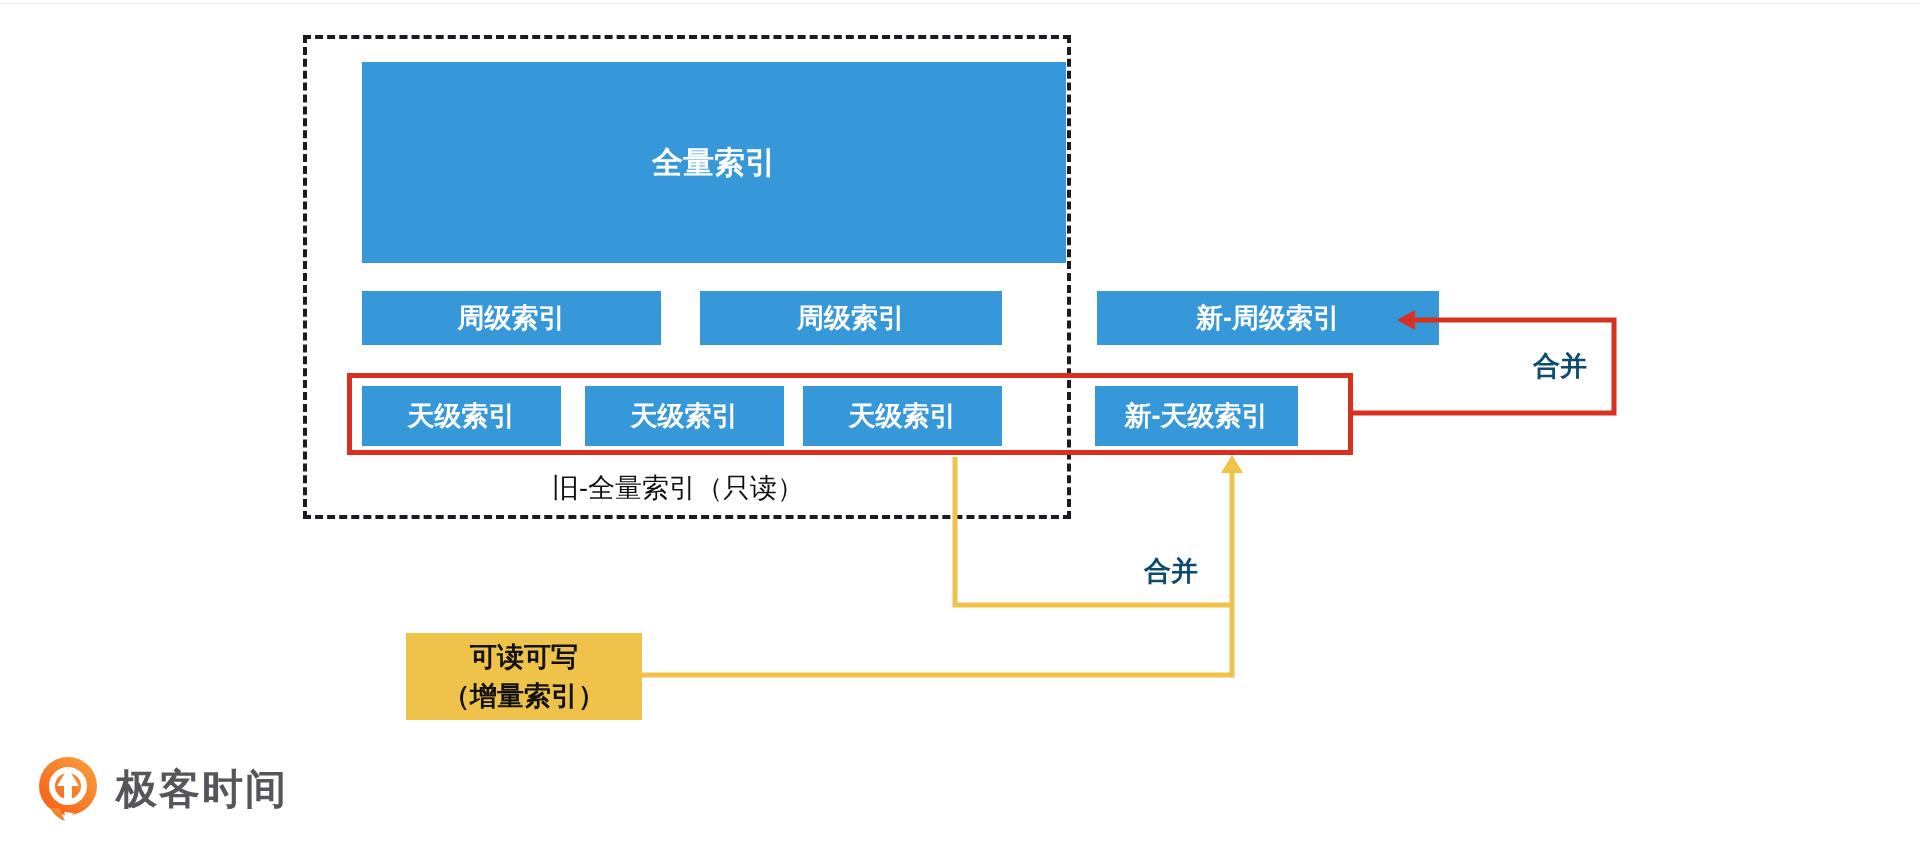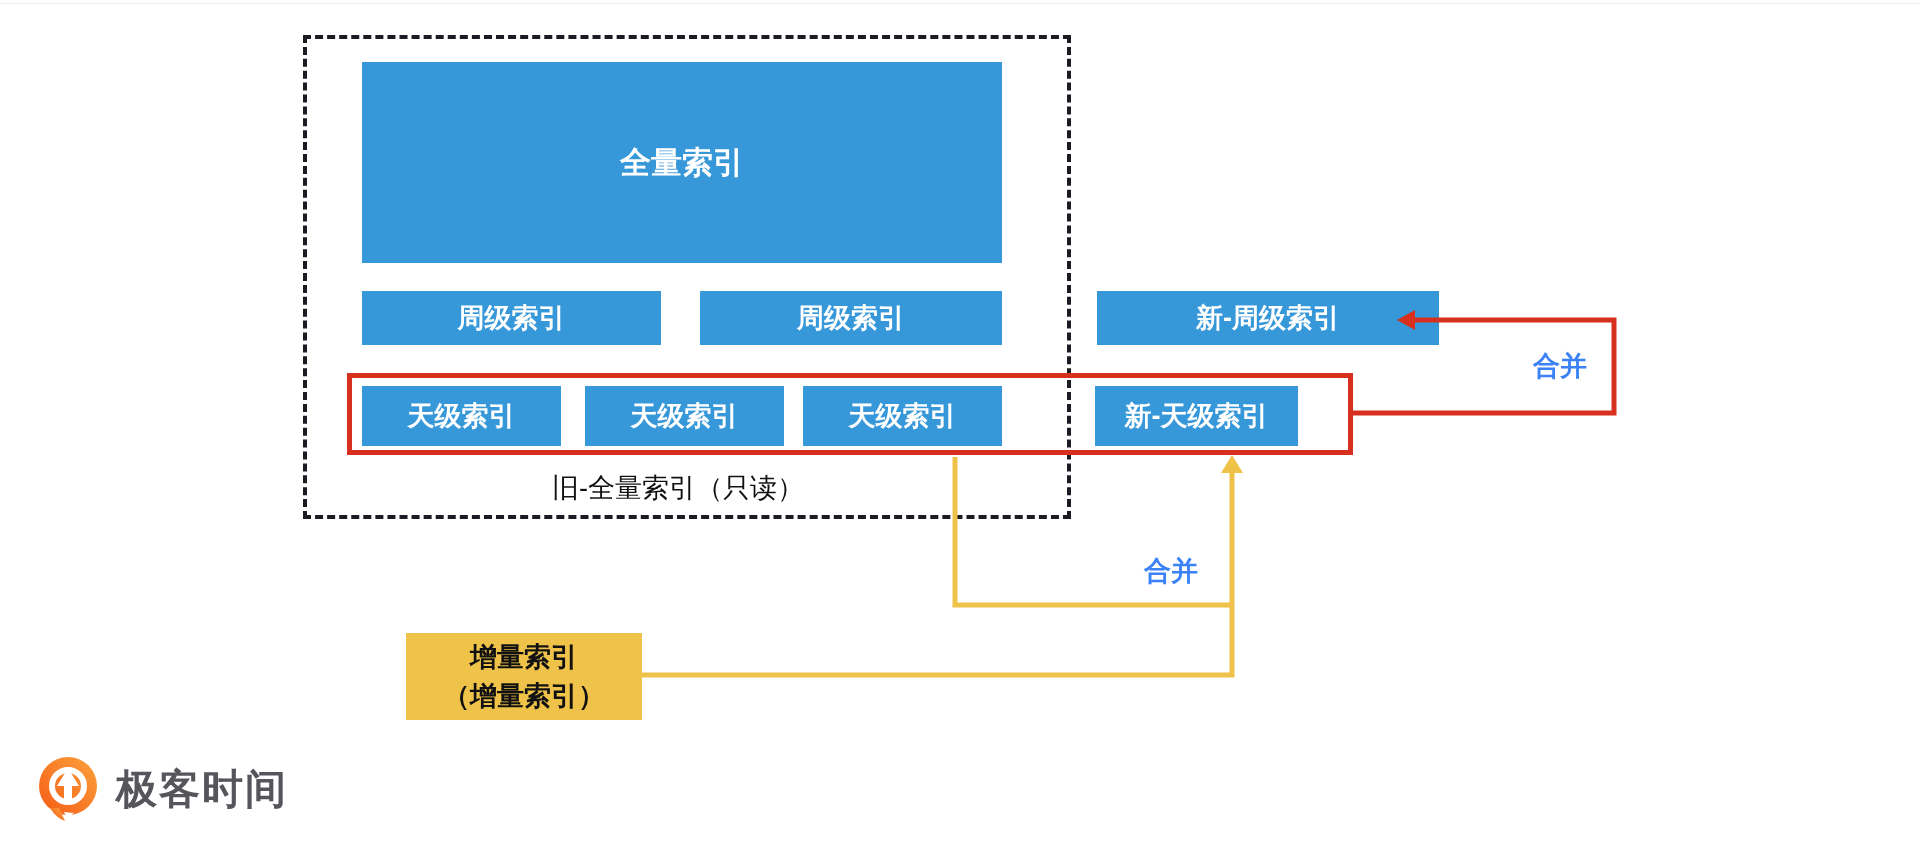--- a/index.html
+++ b/index.html
@@ -5,40 +5,40 @@
   html,body{margin:0;padding:0;background:#ffffff;}
   body{font-family:"Liberation Sans","DejaVu Sans",sans-serif;}
   .canvas{position:relative;width:1920px;height:849px;background:#ffffff;overflow:hidden;}
   .hairline{position:absolute;left:0;top:3px;width:1920px;height:1px;background:#ececef;}
 
   .dashed-group{position:absolute;left:303px;top:35px;width:768px;height:484px;
     border:4px dashed #1b1b23;box-sizing:border-box;}
 
   .node{position:absolute;background:#3697d9;color:#ffffff;display:flex;
     align-items:center;justify-content:center;font-weight:600;box-sizing:border-box;}
-  .node-full{left:362px;top:62px;width:640px;height:201px;font-size:31px;}
+  .node-full{left:362px;top:62px;width:704px;height:201px;font-size:31px;}
   .node-week1{left:362px;top:291px;width:299px;height:54px;font-size:27px;}
   .node-week2{left:700px;top:291px;width:302px;height:54px;font-size:27px;}
   .node-new-week{left:1097px;top:291px;width:342px;height:54px;font-size:27px;}
   .node-day1{left:362px;top:386px;width:199px;height:60px;font-size:27px;}
   .node-day2{left:585px;top:386px;width:199px;height:60px;font-size:27px;}
   .node-day3{left:803px;top:386px;width:199px;height:60px;font-size:27px;}
   .node-new-day{left:1095px;top:386px;width:203px;height:60px;font-size:27px;}
 
   .red-outline{position:absolute;left:347px;top:373px;width:1006px;height:82px;
     border:5px solid #d7301f;box-sizing:border-box;background:transparent;}
 
   .group-label{position:absolute;left:428px;top:470px;width:500px;text-align:center;
     color:#111111;font-size:27px;font-weight:400;}
 
   .node-incremental{position:absolute;left:406px;top:633px;width:236px;height:87px;
     background:#efc24a;color:#111111;display:flex;flex-direction:column;
     align-items:center;justify-content:center;font-size:27px;font-weight:700;line-height:39px;}
 
-  .merge-label{position:absolute;width:160px;text-align:center;color:#3b82f6;
+  .merge-label{position:absolute;width:160px;text-align:center;color:#0c4a6e;
     font-size:27px;font-weight:600;}
   .merge-label-red{left:1480px;top:348px;}
   .merge-label-yellow{left:1091px;top:553px;}
 
   .overlay{position:absolute;left:0;top:0;width:1920px;height:849px;pointer-events:none;}
 
   .logo{position:absolute;left:34px;top:756px;display:flex;align-items:center;}
   .logo-text{color:#56555b;font-size:41px;font-weight:700;margin-left:14px;letter-spacing:2px;}
 </style>
 </head>
@@ -74,21 +74,21 @@
   <div class="node node-day3">
     <span>天级索引</span>
   </div>
   <div class="node node-new-day">
     <span>新-天级索引</span>
   </div>
 
   <div class="group-label">旧-全量索引（只读）</div>
 
   <div class="node-incremental">
-    <div>增量索引</div>
+    <div>可读可写</div>
     <div>（增量索引）</div>
   </div>
 
   <div class="merge-label merge-label-red">合并</div>
   <div class="merge-label merge-label-yellow">合并</div>
 
   <svg class="overlay" viewBox="0 0 1920 849" xmlns="http://www.w3.org/2000/svg">
 
     <polyline points="1353,413 1614,413 1614,320 1406,320" fill="none" stroke="#d7301f" stroke-width="5"></polyline>
     <polygon points="1397,320 1415,310 1415,330" fill="#d7301f"></polygon>

